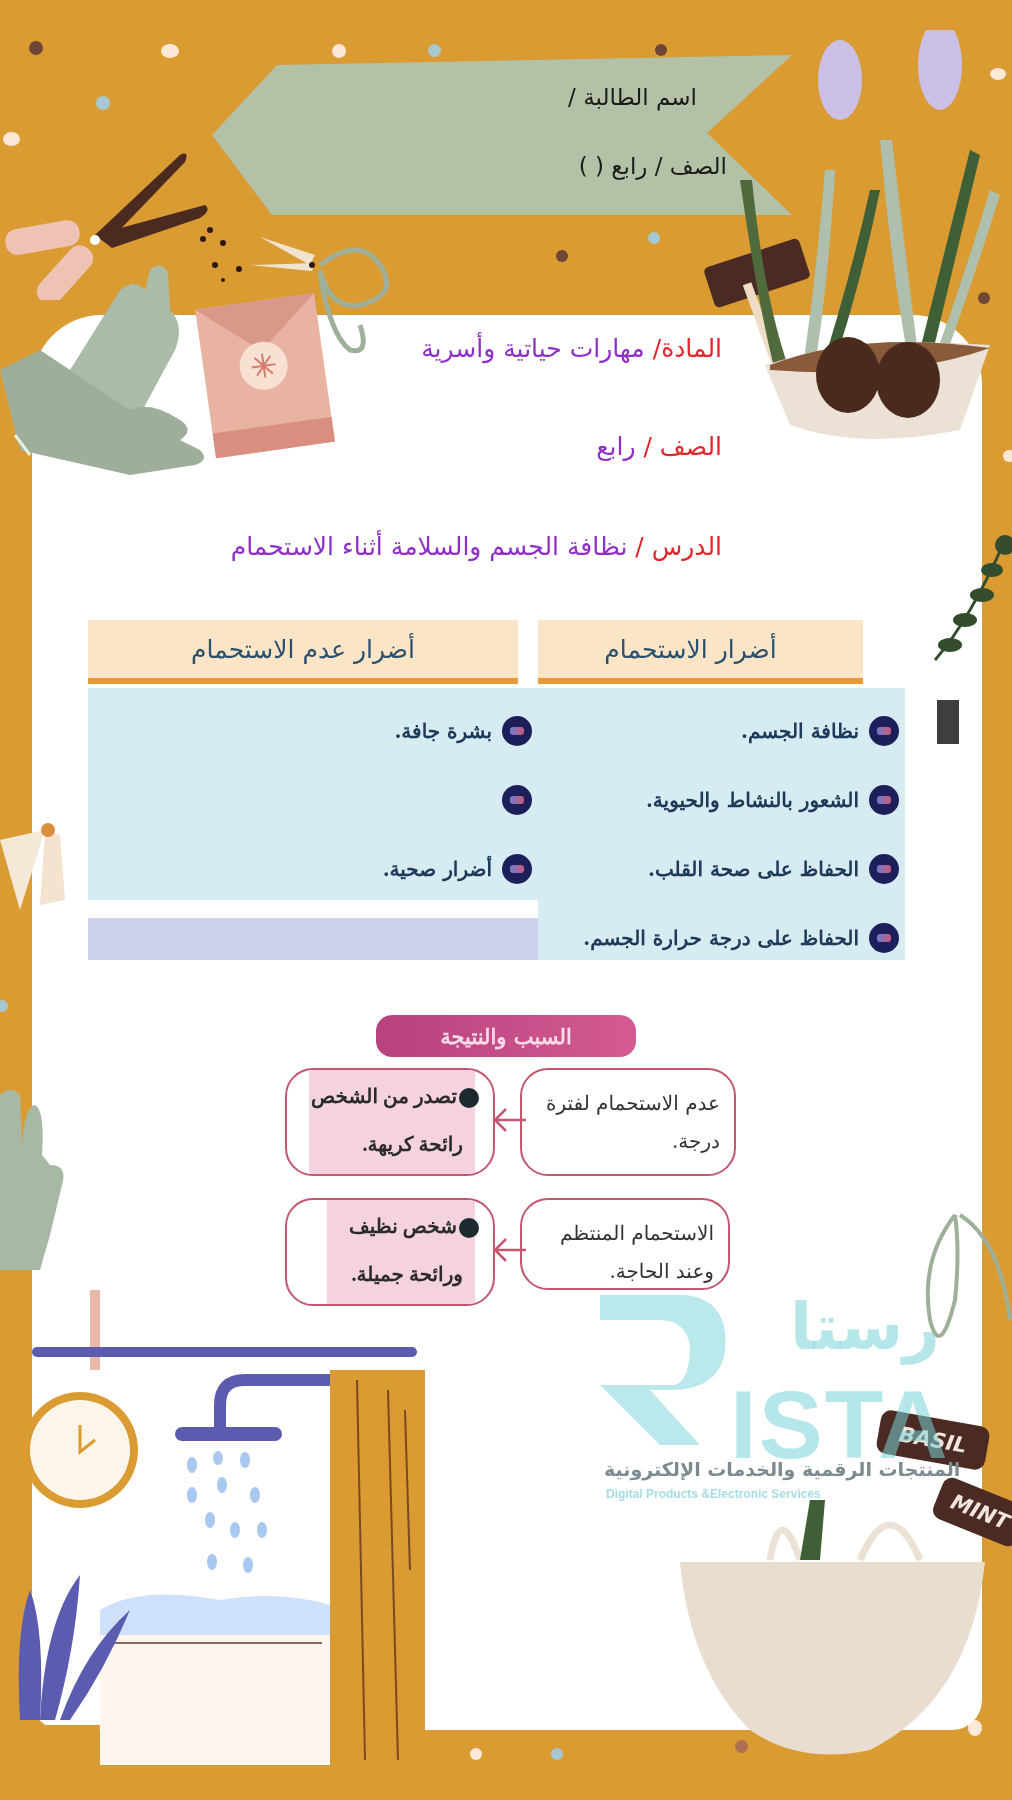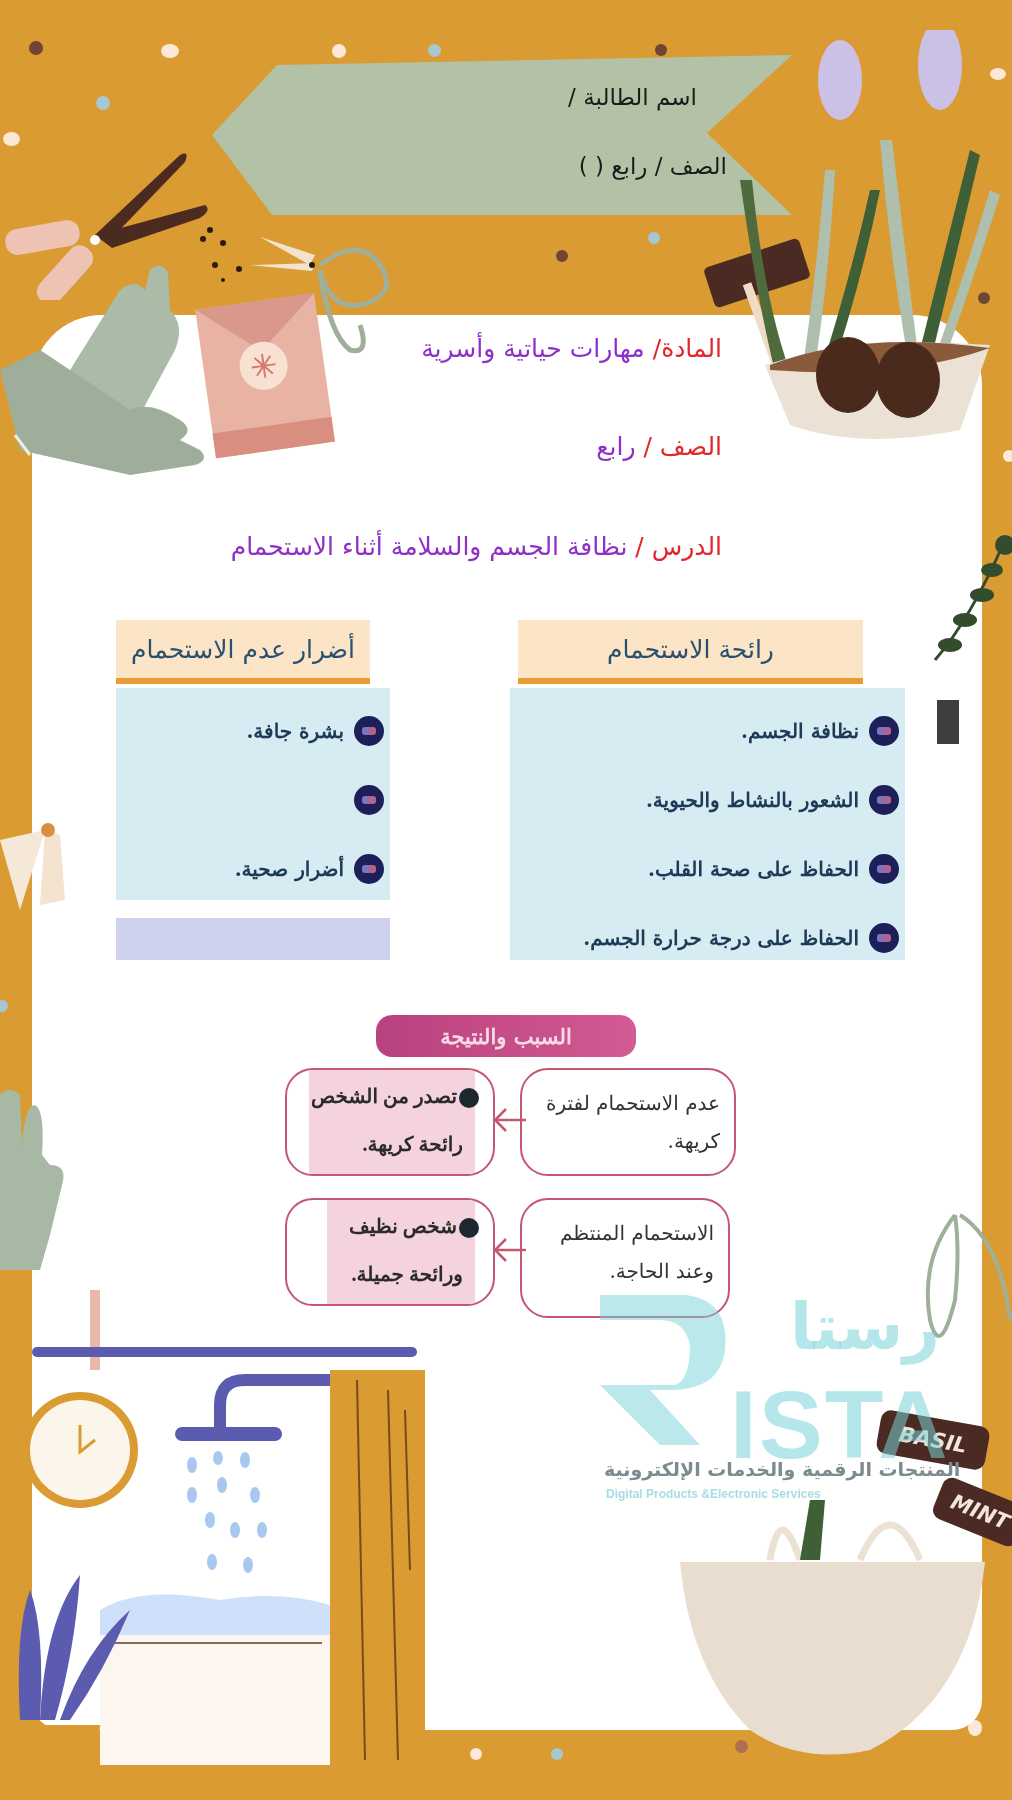--- a/index.html
+++ b/index.html
@@ -147,21 +147,21 @@
 <div class="title-line" style="right:290px;top:432px;">
   <span class="title-key">الصف /</span>
   <span class="title-val">رابع</span>
 </div>
 <div class="title-line" style="right:290px;top:532px;">
   <span class="title-key">الدرس /</span>
   <span class="title-val">نظافة الجسم والسلامة أثناء الاستحمام</span>
 </div>
 
 <div class="panel" style="left:510px;width:395px;">
-  <div class="panel-head" style="left:8px;right:42px;">رائحة الاستحمام</div>
+  <div class="panel-head" style="left:8px;right:42px;">أضرار الاستحمام</div>
   <div class="panel-body">
     <div class="item" style="top:28px;">
         <span class="bullet">
           <span></span>
         </span>
         <span>نظافة الجسم.</span>
       </div>
     <div class="item" style="top:166px;">
         <span class="bullet">
           <span></span>
@@ -176,21 +176,21 @@
       </div>
     <div class="item" style="top:235px;">
         <span class="bullet">
           <span></span>
         </span>
         <span>الحفاظ على درجة حرارة الجسم.</span>
       </div>
   </div>
 </div>
 
-<div class="panel" style="left:116px;width:274px;">
+<div class="panel" style="left:88px;width:406px;padding-left:44px;">
   <div class="panel-head" style="right:20px;">أضرار عدم الاستحمام</div>
   <div class="panel-body" style="bottom:60px;">
     <div class="item" style="top:28px;">
         <span class="bullet">
           <span></span>
         </span>
         <span>بشرة جافة.</span>
       </div>
     <div class="item" style="top:97px;">
         <span class="bullet">
@@ -205,33 +205,33 @@
       </div>
   </div>
   <div class="abs" style="left:0;right:0;bottom:0;height:42px;background:#cfd2ec;"></div>
 </div>
 
 <div class="ce-title">السبب والنتيجة</div>
 
 <div class="ce-box" style="left:520px;top:1068px;width:216px;height:108px;">
   <div class="ce-cause">
       <div>عدم الاستحمام لفترة</div>
-      <div>كريهة.</div>
+      <div>درجة.</div>
     </div>
 </div>
 <div class="ce-box" style="left:285px;top:1068px;width:210px;height:108px;overflow:hidden;">
   <div class="ce-effect-inner" style="left:22px;right:18px;"></div>
   <div class="ce-effect-text" style="right:14px;top:14px;"><span class="ce-bul"></span><span>تصدر من الشخص</span></div>
   <div class="ce-effect-text" style="right:30px;top:62px;">رائحة كريهة.</div>
 </div>
 <svg class="arrow" style="left:490px;top:1100px;" width="40" height="40">
     <path d="M36,20 L6,20 M16,9 L5,20 L16,31" stroke="#c35870" stroke-width="2.5" fill="none"></path>
   </svg>
 
-<div class="ce-box" style="left:520px;top:1198px;width:210px;height:120px;">
+<div class="ce-box" style="left:520px;top:1198px;width:210px;height:92px;">
   <div class="ce-cause">
       <div>الاستحمام المنتظم</div>
       <div>وعند الحاجة.</div>
     </div>
 </div>
 <div class="ce-box" style="left:285px;top:1198px;width:210px;height:108px;overflow:hidden;">
   <div class="ce-effect-inner" style="left:40px;right:18px;"></div>
   <div class="ce-effect-text" style="right:14px;top:14px;"><span class="ce-bul"></span><span>شخص نظيف</span></div>
   <div class="ce-effect-text" style="right:30px;top:62px;">ورائحة جميلة.</div>
 </div>

